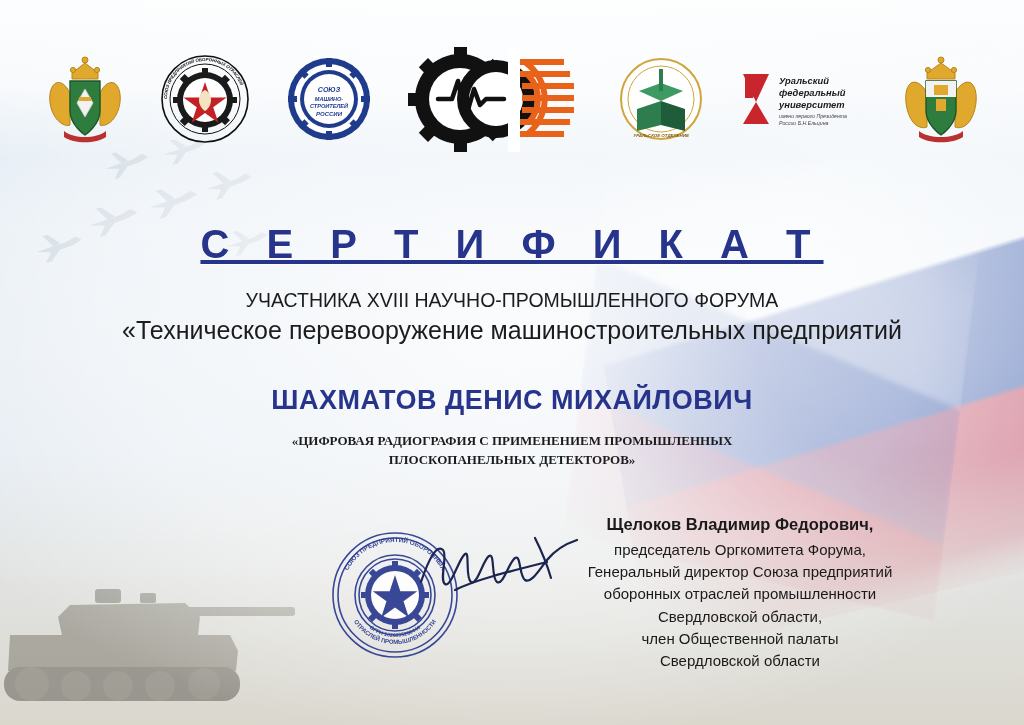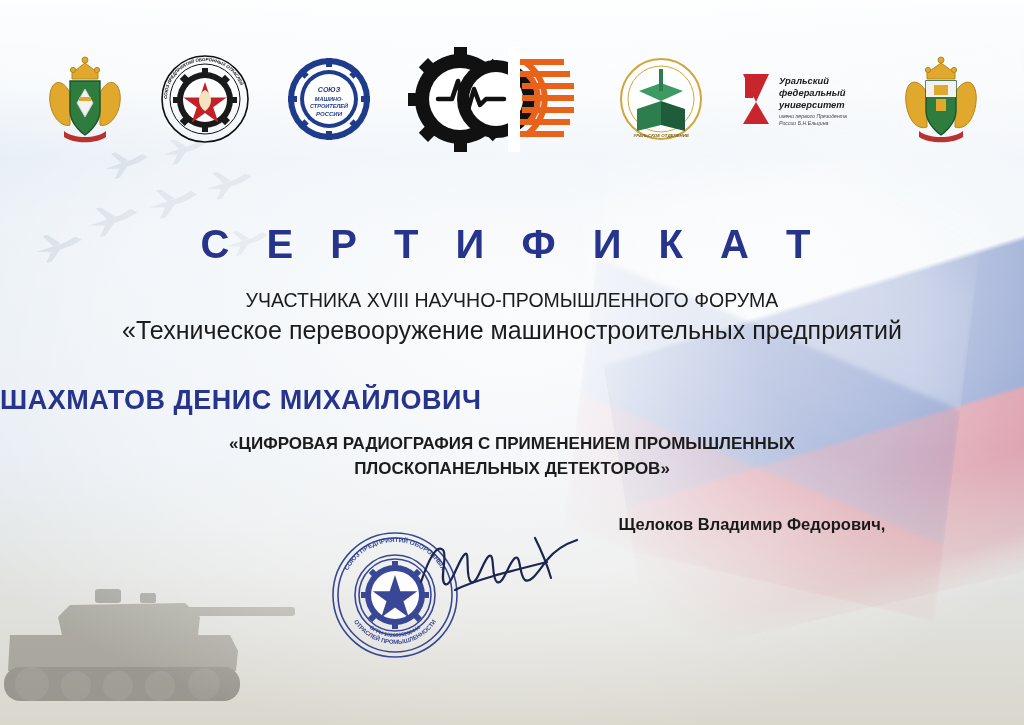--- a/index.html
+++ b/index.html
@@ -121,67 +121,70 @@
   }
   .title {
     position: absolute;
     top: 222px; left: 0; width: 100%;
     text-align: center;
     font-size: 40px;
     font-weight: bold;
     letter-spacing: 13px;
     color: #27348b;
     text-shadow: 0 1px 0 rgba(255,255,255,0.9);
+    text-decoration: underline;
   }
   .subtitle {
     position: absolute;
     top: 288px; left: 50%;
     transform: translateX(-50%);
     width: 800px;
     text-align: center;
     font-size: 19.5px;
     font-weight: normal;
     line-height: 1.32;
     color: #1c1c1c;
   }
   .subtitle .line2 { font-size: 25px; }
   .recipient {
     position: absolute;
     top: 385px; left: 0; width: 100%;
+    text-align: center;
     font-size: 27px;
     font-weight: bold;
     color: #27348b;
     letter-spacing: 0.5px;
   }
   .work-title {
     position: absolute;
     top: 432px; left: 50%;
     transform: translateX(-50%);
     width: 760px;
     text-align: center;
-    font-size: 17px;
+    font-size: 13px;
     font-weight: bold;
     line-height: 1.45;
     color: #1c1c1c;
+    font-family: Liberation Serif, serif;
   }
 
   
   .stamp {
     position: absolute;
     left: 330px; top: 530px;
     width: 130px; height: 130px;
   }
   .handsign {
     position: absolute;
     left: 415px; top: 528px;
     width: 170px; height: 80px;
   }
   .signer {
     position: absolute;
-    right: 72px; top: 515px;
+    right: 84px; top: 515px;
     width: 400px;
     text-align: center;
     color: #1a1a1a;
   }
   .signer .name {
     font-size: 16.5px;
     font-weight: bold;
     margin-bottom: 5px;
   }
   .signer .role {
@@ -510,16 +513,24 @@
     <svg class="handsign" viewBox="0 0 170 80">
       <g fill="none" stroke="#1b2550" stroke-width="2.2" stroke-linecap="round" stroke-linejoin="round">
         <path d="M6 54 C14 30 22 16 28 22 C33 27 24 52 30 56 C36 60 44 30 50 26 C55 22 50 50 56 54 C62 58 68 32 74 28 C80 24 76 50 82 54 C88 58 94 34 100 30 C106 26 104 48 110 52 C116 56 124 42 132 32 C140 22 150 16 162 12"></path>
         <path d="M40 62 C60 52 92 44 132 34"></path>
         <path d="M120 10 C126 22 132 36 136 50"></path>
       </g>
     </svg>
 
     <div class="signer">
       <div class="name">Щелоков Владимир Федорович,</div>
+      <div class="role">
+        <div>председатель Оргкомитета Форума,</div>
+        <div>Генеральный директор Союза предприятий</div>
+        <div>оборонных отраслей промышленности</div>
+        <div>Свердловской области,</div>
+        <div>член Общественной палаты</div>
+        <div>Свердловской области</div>
+      </div>
     </div>
 
   </div>
 </div>
 
 </body></html>

